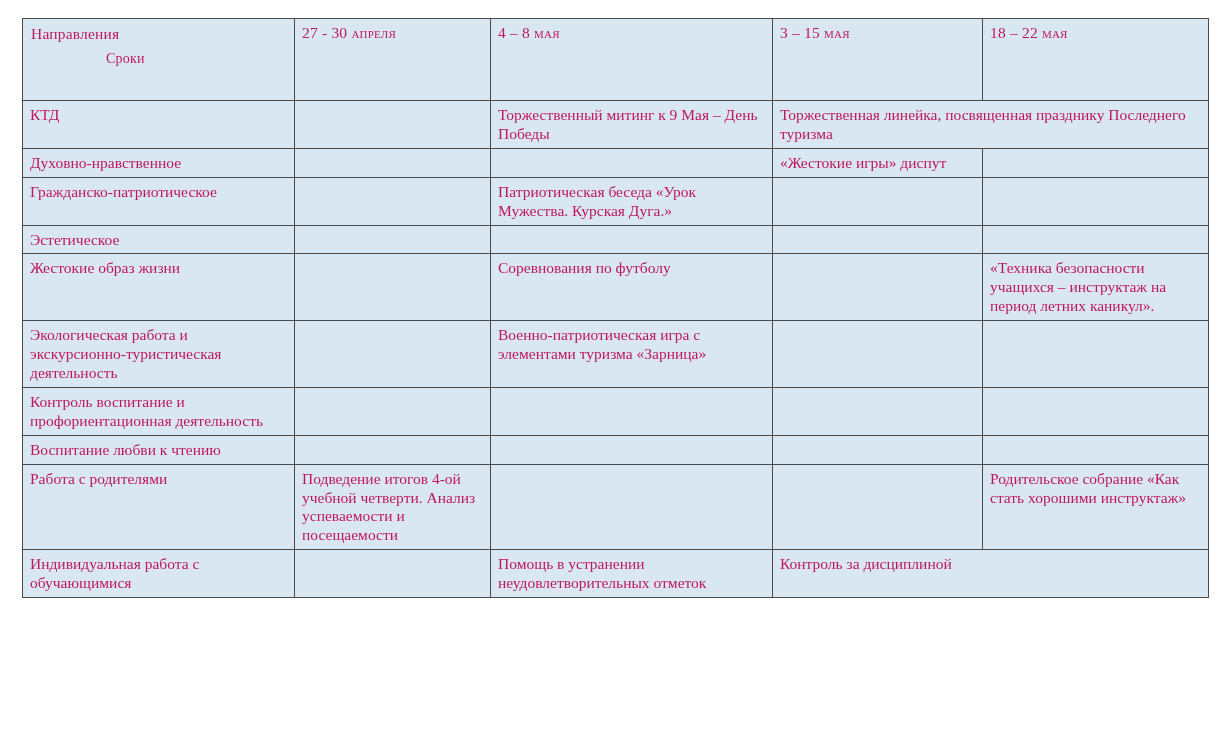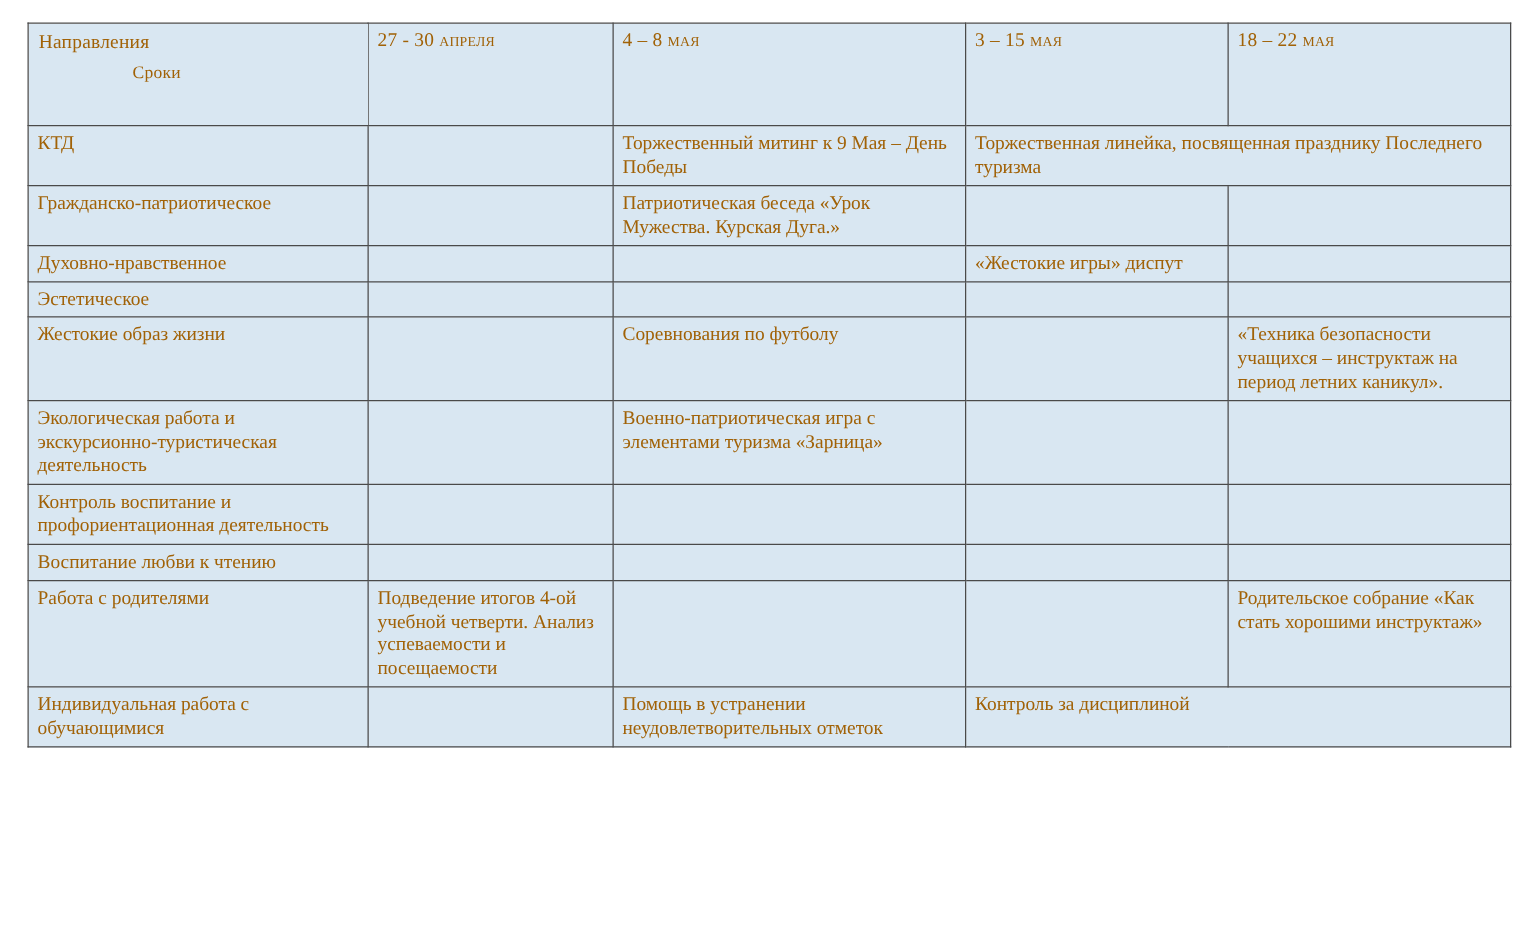--- a/index.html
+++ b/index.html
@@ -25,21 +25,21 @@
     table-layout: fixed;
     width: 1186px;
     border: 1px solid #4a4a4a;
   }
   table.plan td, table.plan th {
     border: 1px solid #4a4a4a;
     vertical-align: top;
     padding: 5px 7px 4px 7px;
     font-size: 15.5px;
     line-height: 1.22;
-    color: #a16207;
+    color: #be185d;
     background: #d9e7f2;
     font-weight: normal;
     text-align: left;
   }
   thead th {
     background: #fbd5b5;
     text-align: center;
     font-weight: bold;
     font-variant: small-caps;
     letter-spacing: 0.2px;
@@ -97,31 +97,31 @@
       </tr>
     </thead>
     <tbody id="tbody">
         <tr>
           <td>КТД</td>
           <td class="cell-empty"></td>
           <td>Торжественный митинг к 9 Мая – День Победы</td>
           <td colspan="2">Торжественная линейка, посвященная празднику Последнего туризма</td>
         </tr>
         <tr>
+          <td>Духовно-нравственное</td>
+          <td class="cell-empty"></td>
+          <td class="cell-empty"></td>
+          <td>«Жестокие игры» диспут</td>
+          <td class="cell-empty"></td>
+        </tr>
+        <tr>
           <td>Гражданско-патриотическое</td>
           <td class="cell-empty"></td>
           <td>Патриотическая беседа «Урок Мужества. Курская Дуга.»</td>
           <td class="cell-empty"></td>
-          <td class="cell-empty"></td>
-        </tr>
-        <tr>
-          <td>Духовно-нравственное</td>
-          <td class="cell-empty"></td>
-          <td class="cell-empty"></td>
-          <td>«Жестокие игры» диспут</td>
           <td class="cell-empty"></td>
         </tr>
         <tr>
           <td>Эстетическое</td>
           <td class="cell-empty"></td>
           <td class="cell-empty"></td>
           <td class="cell-empty"></td>
           <td class="cell-empty"></td>
         </tr>
         <tr>

